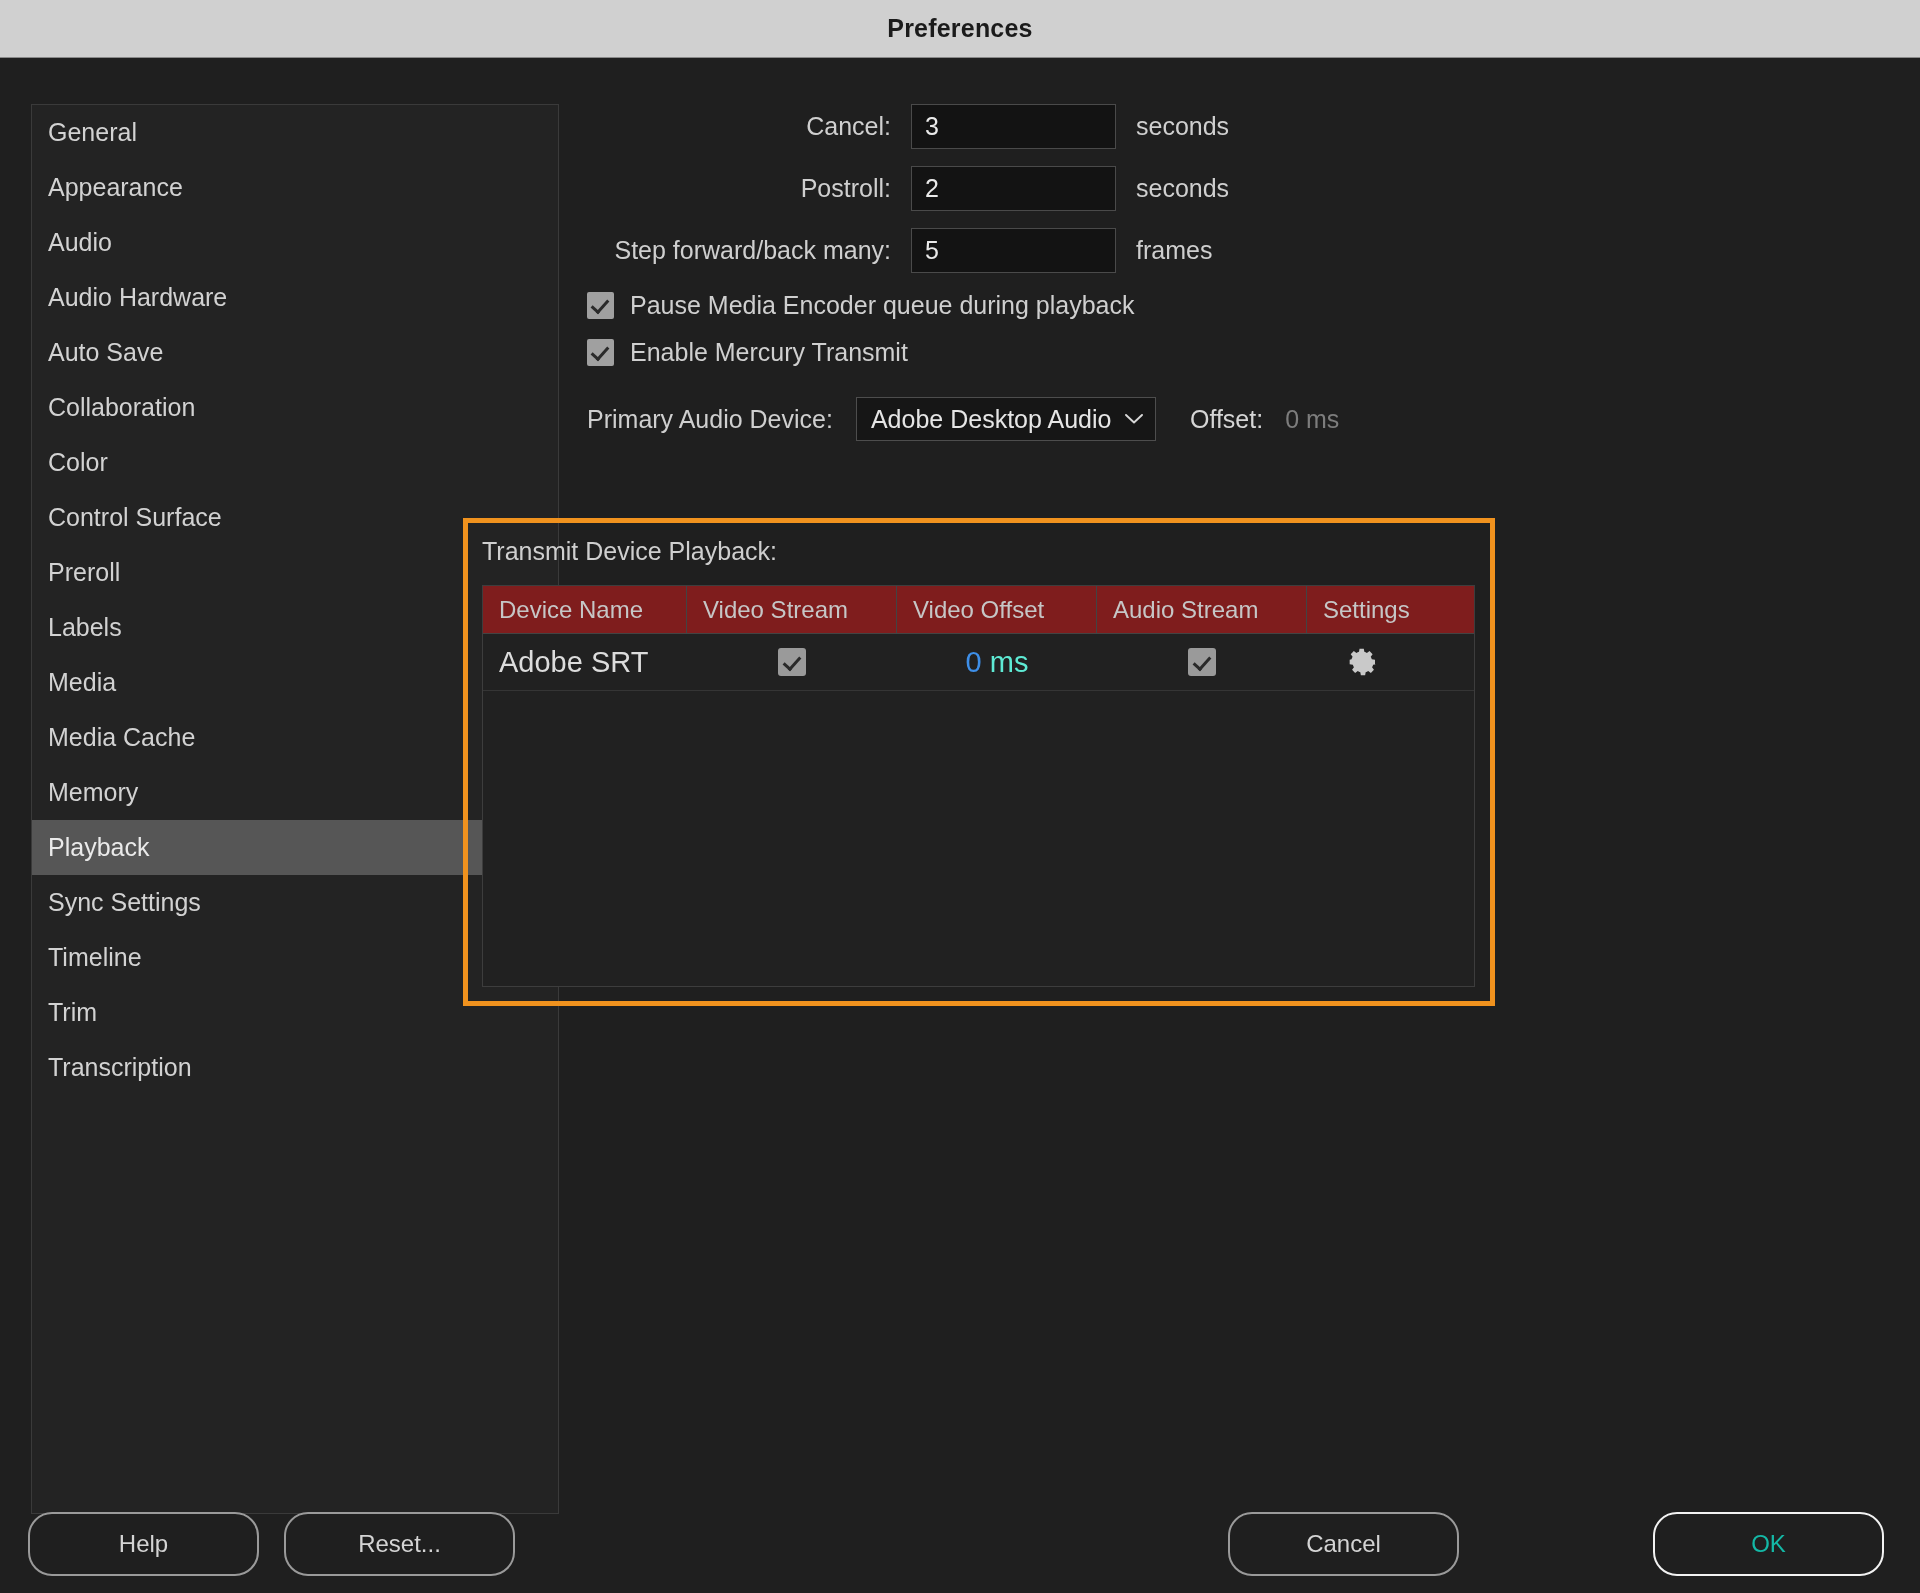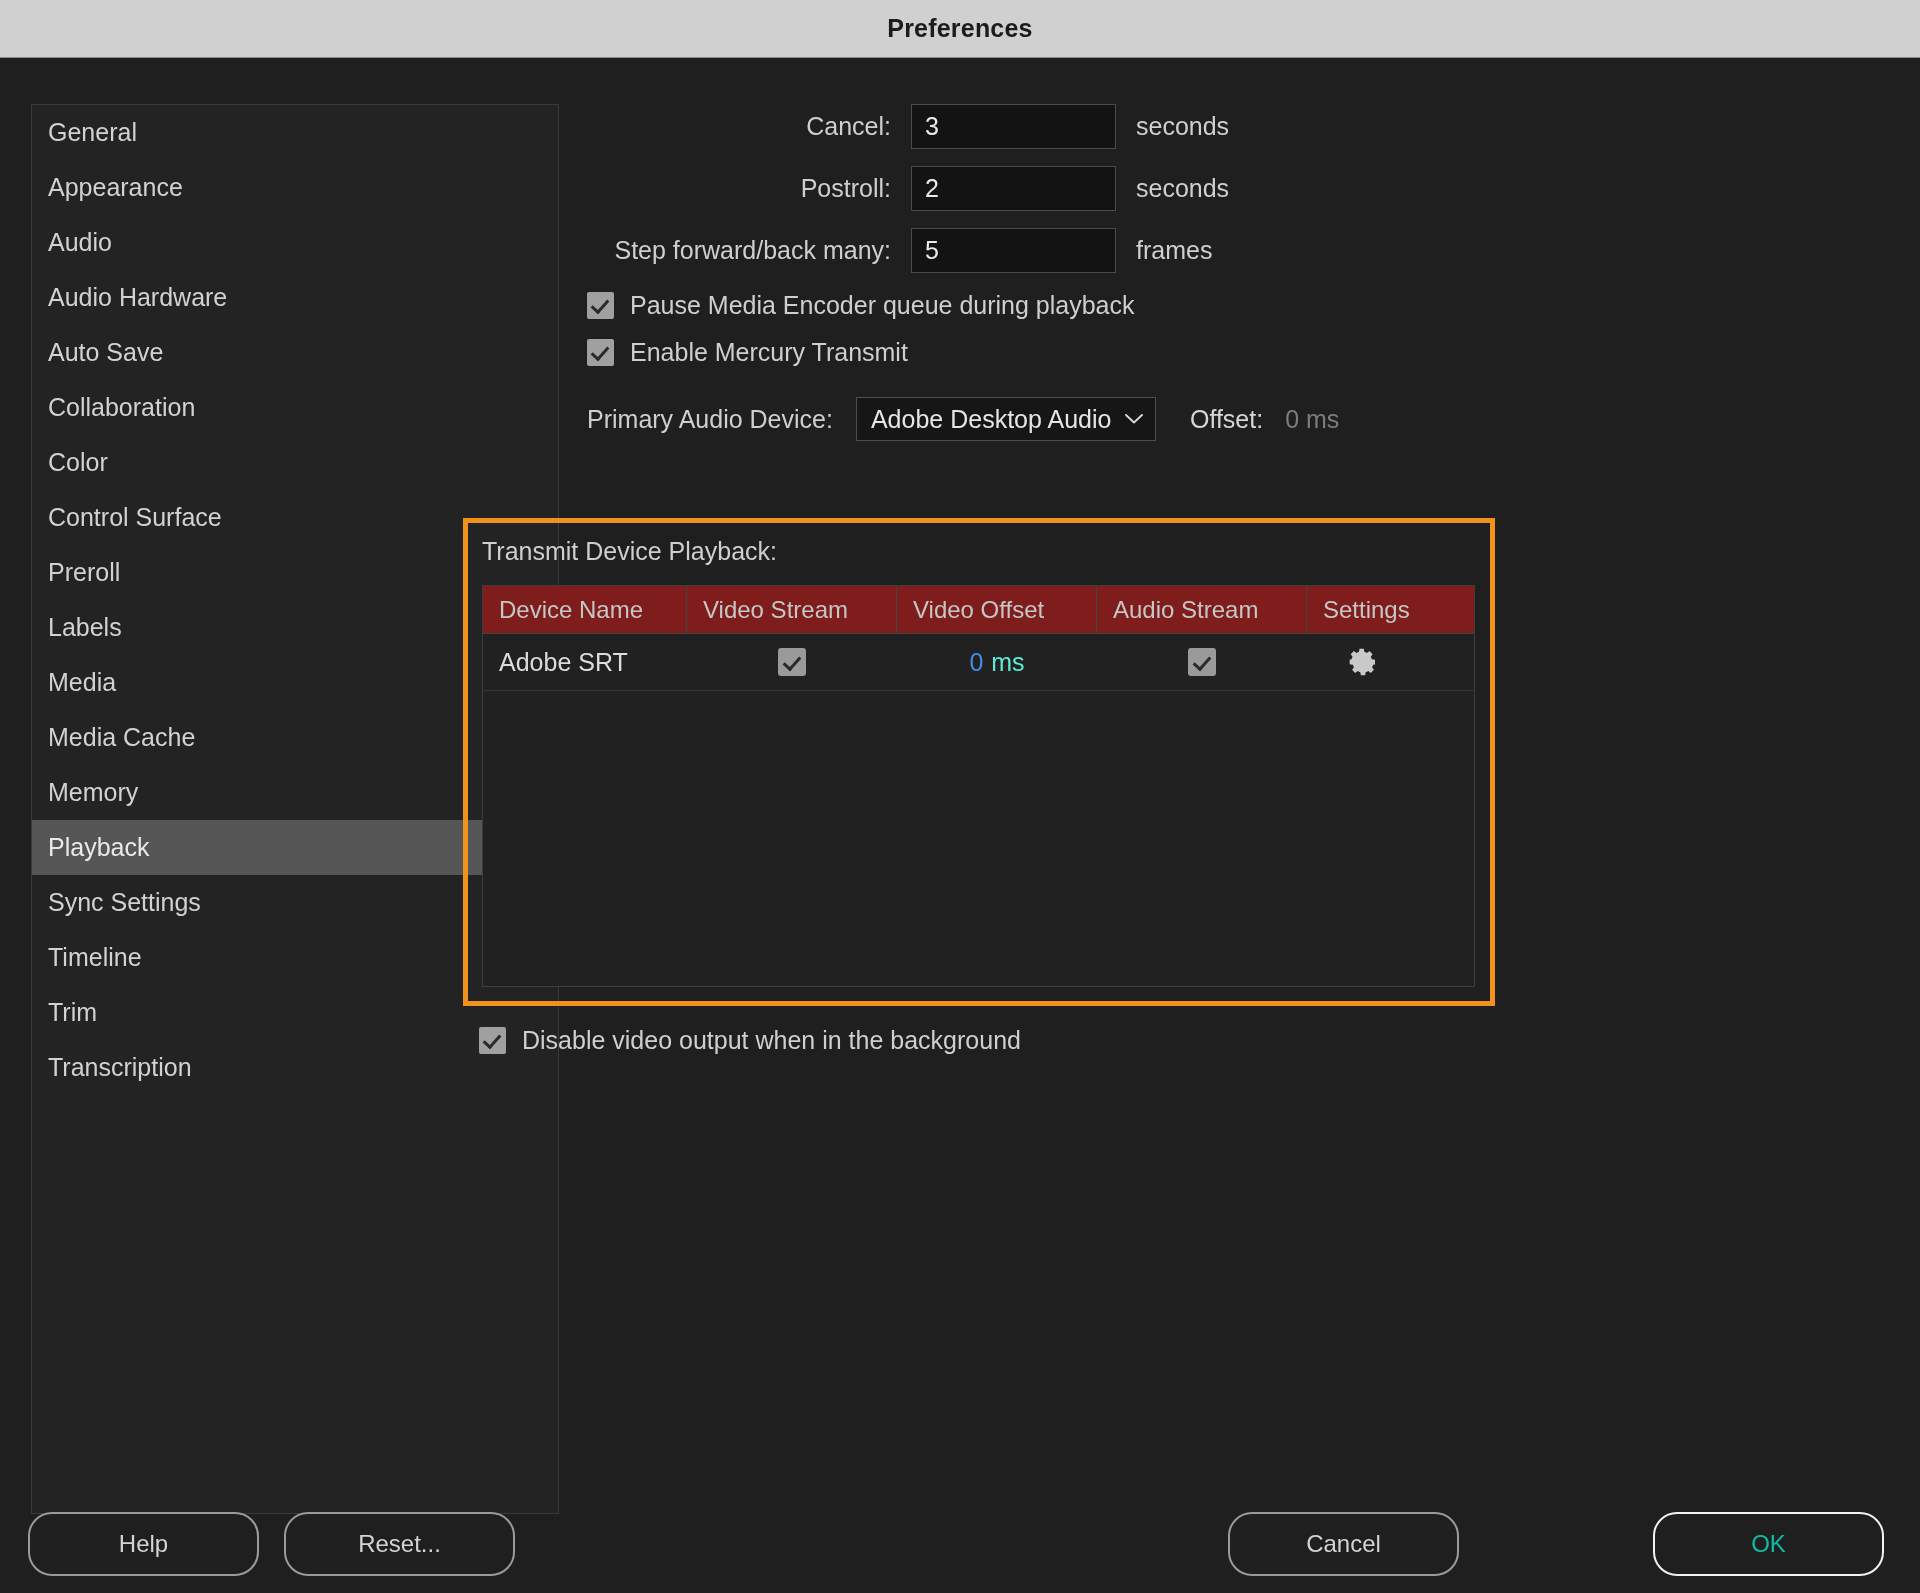--- a/index.html
+++ b/index.html
@@ -244,21 +244,21 @@
     align-items: center;
     border-bottom: 1px solid #353535;
   }
   .td {
     height: 100%;
     display: flex;
     align-items: center;
     box-sizing: border-box;
     padding-left: 16px;
     color: #dcdcdc;
-    font-size: 25px;
+    font-size: 29px;
   }
   .td.center { justify-content: center; padding-left: 0; }
   .cell-check {
     width: 28px;
     height: 28px;
     background: #9a9a9a;
     border-radius: 3px;
     position: relative;
   }
   .cell-check::after {
@@ -448,24 +448,20 @@
           <div class="td c4" style="padding-left:40px;">
             <svg class="gear" viewBox="0 0 24 24">
               <path fill="#c9c9c9" d="M12 8.2a3.8 3.8 0 1 0 0 7.6 3.8 3.8 0 0 0 0-7.6zm0 5.6a1.8 1.8 0 1 1 0-3.6 1.8 1.8 0 0 1 0 3.6z"></path>
               <path fill="#c9c9c9" d="M21 13.6v-3.2l-2.4-.4a6.9 6.9 0 0 0-.8-1.9l1.4-2-2.3-2.3-2 1.4a6.9 6.9 0 0 0-1.9-.8L12.6 2h-3.2l-.4 2.4c-.7.2-1.3.4-1.9.8l-2-1.4-2.3 2.3 1.4 2c-.4.6-.6 1.2-.8 1.9L2 10.4v3.2l2.4.4c.2.7.4 1.3.8 1.9l-1.4 2 2.3 2.3 2-1.4c.6.4 1.2.6 1.9.8l.4 2.4h3.2l.4-2.4c.7-.2 1.3-.4 1.9-.8l2 1.4 2.3-2.3-1.4-2c.4-.6.6-1.2.8-1.9l2.4-.4z"></path>
             </svg>
           </div>
         </div>
       </div>
     </div>
 
-    <div class="bottom-check">
-      <span class="checkbox"></span>
-      <span class="check-label">Disable video output when in the background</span>
-    </div>
 
   </div>
 
   <div class="footer">
     <div class="btn" id="btn-help">Help</div>
     <div class="btn" id="btn-reset">Reset...</div>
     <div class="btn" id="btn-cancel">Cancel</div>
     <div class="btn" id="btn-ok">OK</div>
   </div>
 

